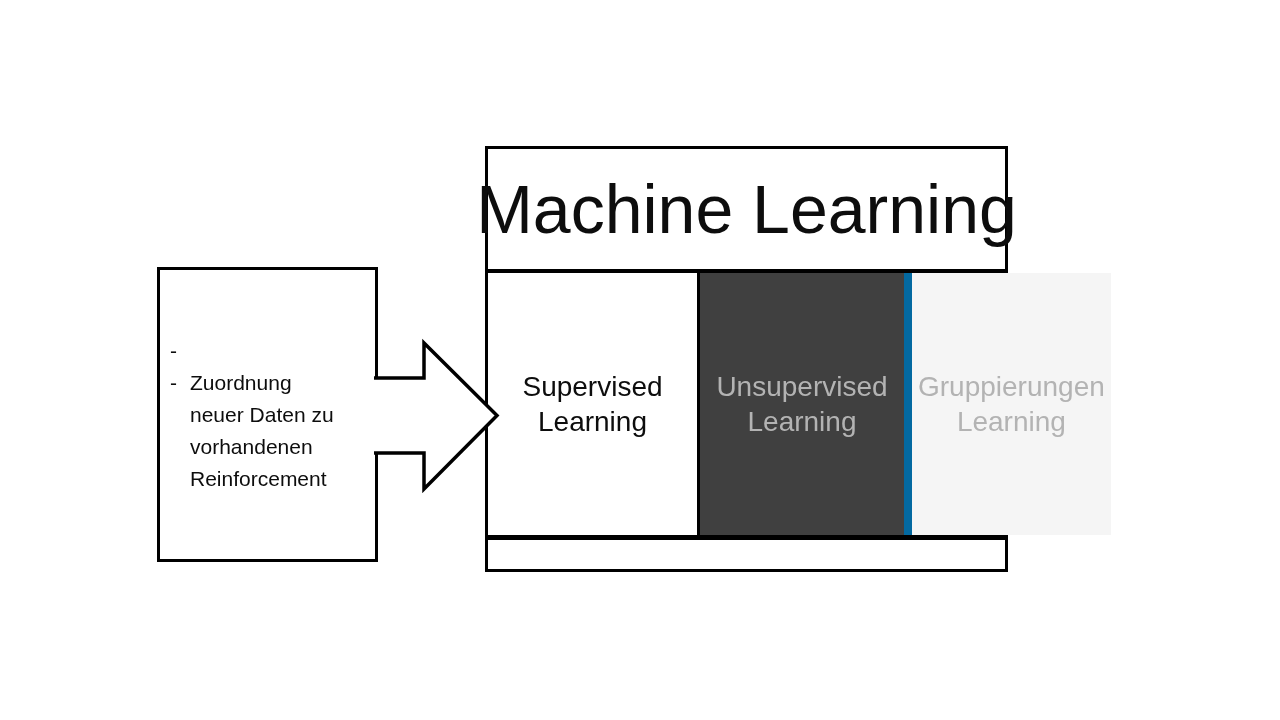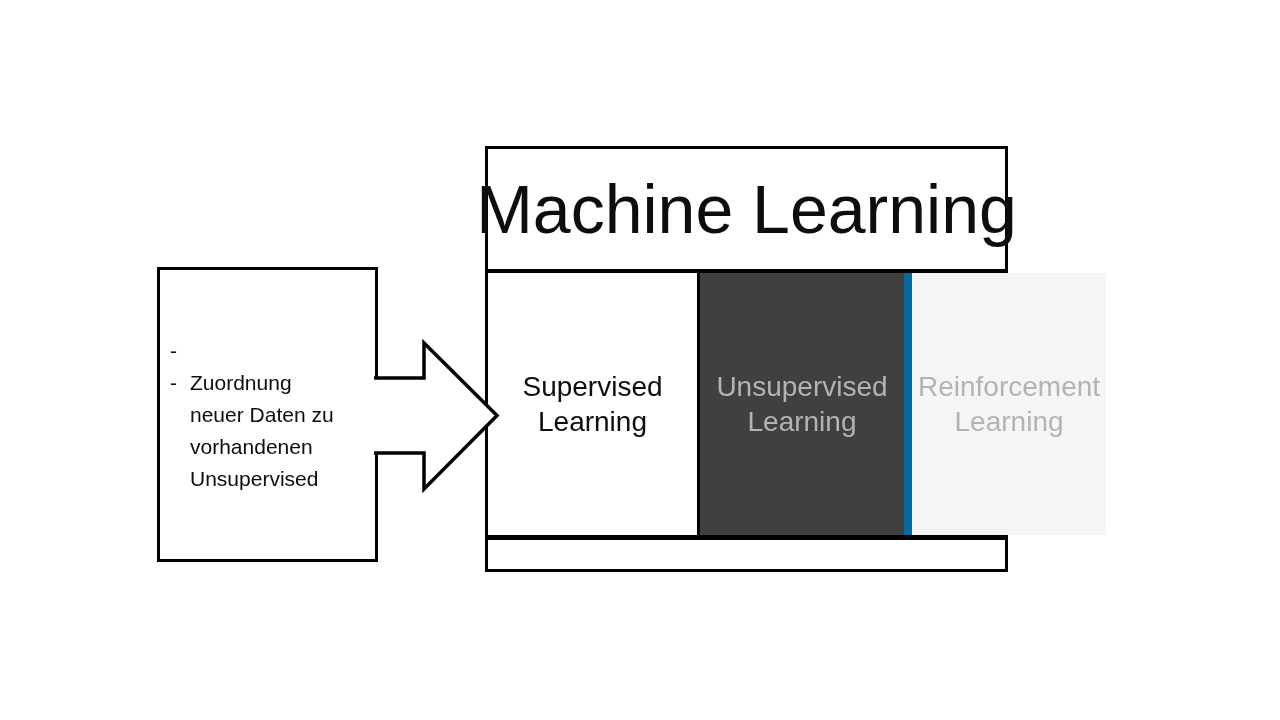--- a/index.html
+++ b/index.html
@@ -118,36 +118,36 @@
 
 <div id="canvas">
 
   <div class="note-box">
     <ul class="note-list">
       <li class="note-item">
         <span class="note-bullet">-</span>
       </li>
       <li class="note-item">
         <span class="note-bullet">-</span>
-        <span class="note-text">Zuordnung neuer Daten zu vorhandenen Unsupervised</span>
+        <span class="note-text">Zuordnung neuer Daten zu vorhandenen Reinforcement</span>
       </li>
     </ul>
   </div>
 
   <div class="ml-box">
     <div class="ml-title">Machine Learning</div>
     <div class="ml-columns">
       <div class="ml-col col-supervised">
         <span>Supervised Learning</span>
       </div>
       <div class="ml-col col-unsupervised">
         <span>Unsupervised Learning</span>
       </div>
       <div class="ml-col col-reinforcement">
-        <span>Reinforcement Learning</span>
+        <span>Gruppierungen Learning</span>
       </div>
     </div>
     <div class="ml-footer"></div>
   </div>
 
   <svg class="arrow-svg" viewBox="0 0 134 156" xmlns="http://www.w3.org/2000/svg">
     <path d="M 4 40 L 54 40 L 54 5 L 127 77.5 L 54 151 L 54 115 L 4 115" fill="#ffffff" stroke="#000000" stroke-width="3.5" stroke-linejoin="miter"></path>
   </svg>
 
 </div>

